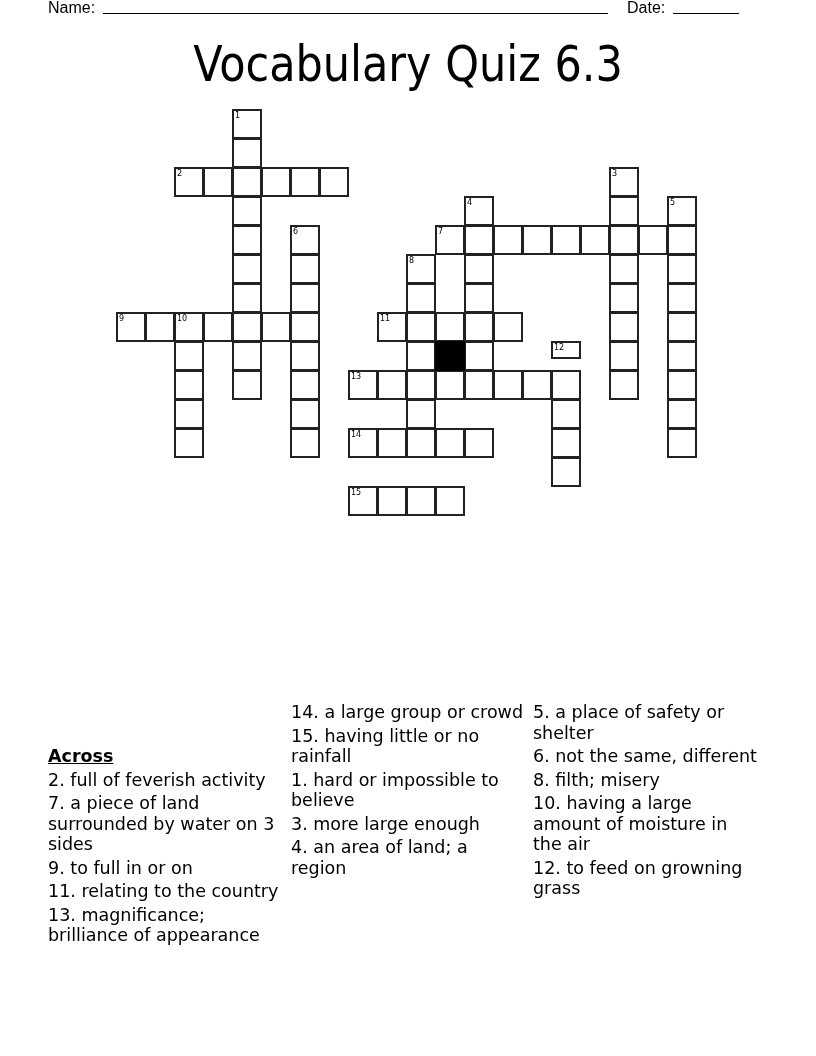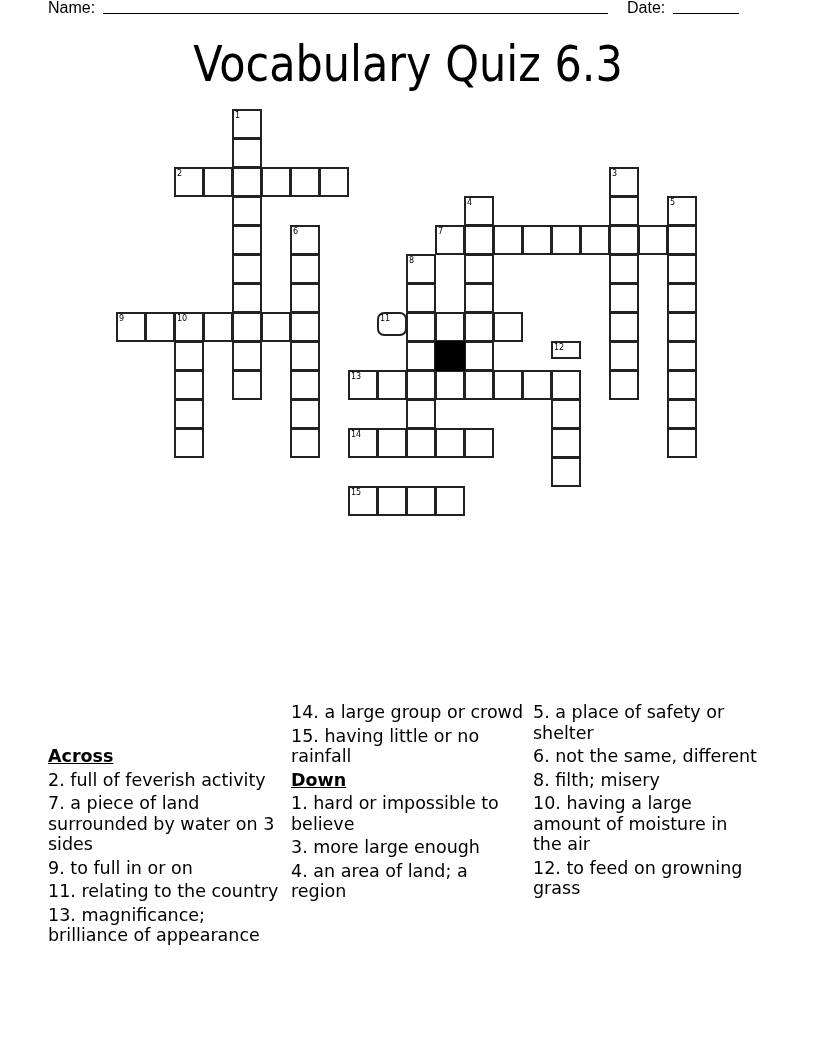--- a/index.html
+++ b/index.html
@@ -133,21 +133,21 @@
     <div class="cell" style="left: 146px; top: 313px; width: 30px; height: 30px;"></div>
     <div class="cell" style="left: 175px; top: 313px; width: 30px; height: 30px;">
       <span class="num">10</span>
     </div>
     <div class="cell" style="left: 204px; top: 313px; width: 30px; height: 30px;"></div>
     <div class="cell" style="left: 262px; top: 313px; width: 30px; height: 30px;"></div>
     <div class="cell" style="left: 175px; top: 342px; width: 30px; height: 30px;"></div>
     <div class="cell" style="left: 175px; top: 371px; width: 30px; height: 30px;"></div>
     <div class="cell" style="left: 175px; top: 400px; width: 30px; height: 30px;"></div>
     <div class="cell" style="left: 175px; top: 429px; width: 30px; height: 30px;"></div>
-    <div class="cell" style="left: 378px; top: 313px; width: 30px; height: 24px; border-radius: 7px;">
+    <div class="cell" style="left: 378px; top: 313px; width: 30px; height: 30px;">
       <span class="num">11</span>
     </div>
     <div class="cell" style="left: 436px; top: 313px; width: 30px; height: 30px;"></div>
     <div class="cell" style="left: 494px; top: 313px; width: 30px; height: 30px;"></div>
     <div class="cell" style="left: 552px; top: 342px; width: 30px; height: 18px;">
       <span class="num">12</span>
     </div>
     <div class="cell" style="left: 552px; top: 371px; width: 30px; height: 30px;"></div>
     <div class="cell" style="left: 552px; top: 400px; width: 30px; height: 30px;"></div>
     <div class="cell" style="left: 552px; top: 429px; width: 30px; height: 30px;"></div>
@@ -179,21 +179,20 @@
     <div class="section-head">Across</div>
     <div class="clue"><span class="n">2.</span> <span>full of feverish activity</span></div>
     <div class="clue"><span class="n">7.</span> <span>a piece of land surrounded by water on 3 sides</span></div>
     <div class="clue"><span class="n">9.</span> <span>to full in or on</span></div>
     <div class="clue"><span class="n">11.</span> <span>relating to the country</span></div>
     <div class="clue"><span class="n">13.</span> <span>magnificance; brilliance of appearance</span></div>
   </div>
   <div class="clue-col c2">
     <div class="clue"><span class="n">14.</span> <span>a large group or crowd</span></div>
     <div class="clue"><span class="n">15.</span> <span>having little or no rainfall</span></div>
-    <div class="section-head">Down</div>
     <div class="clue"><span class="n">1.</span> <span>hard or impossible to believe</span></div>
     <div class="clue"><span class="n">3.</span> <span>more large enough</span></div>
     <div class="clue"><span class="n">4.</span> <span>an area of land; a region</span></div>
   </div>
   <div class="clue-col c3">
     <div class="clue"><span class="n">5.</span> <span>a place of safety or shelter</span></div>
     <div class="clue"><span class="n">6.</span> <span>not the same, different</span></div>
     <div class="clue"><span class="n">8.</span> <span>filth; misery</span></div>
     <div class="clue"><span class="n">10.</span> <span>having a large amount of moisture in the air</span></div>
     <div class="clue"><span class="n">12.</span> <span>to feed on growning grass</span></div>

